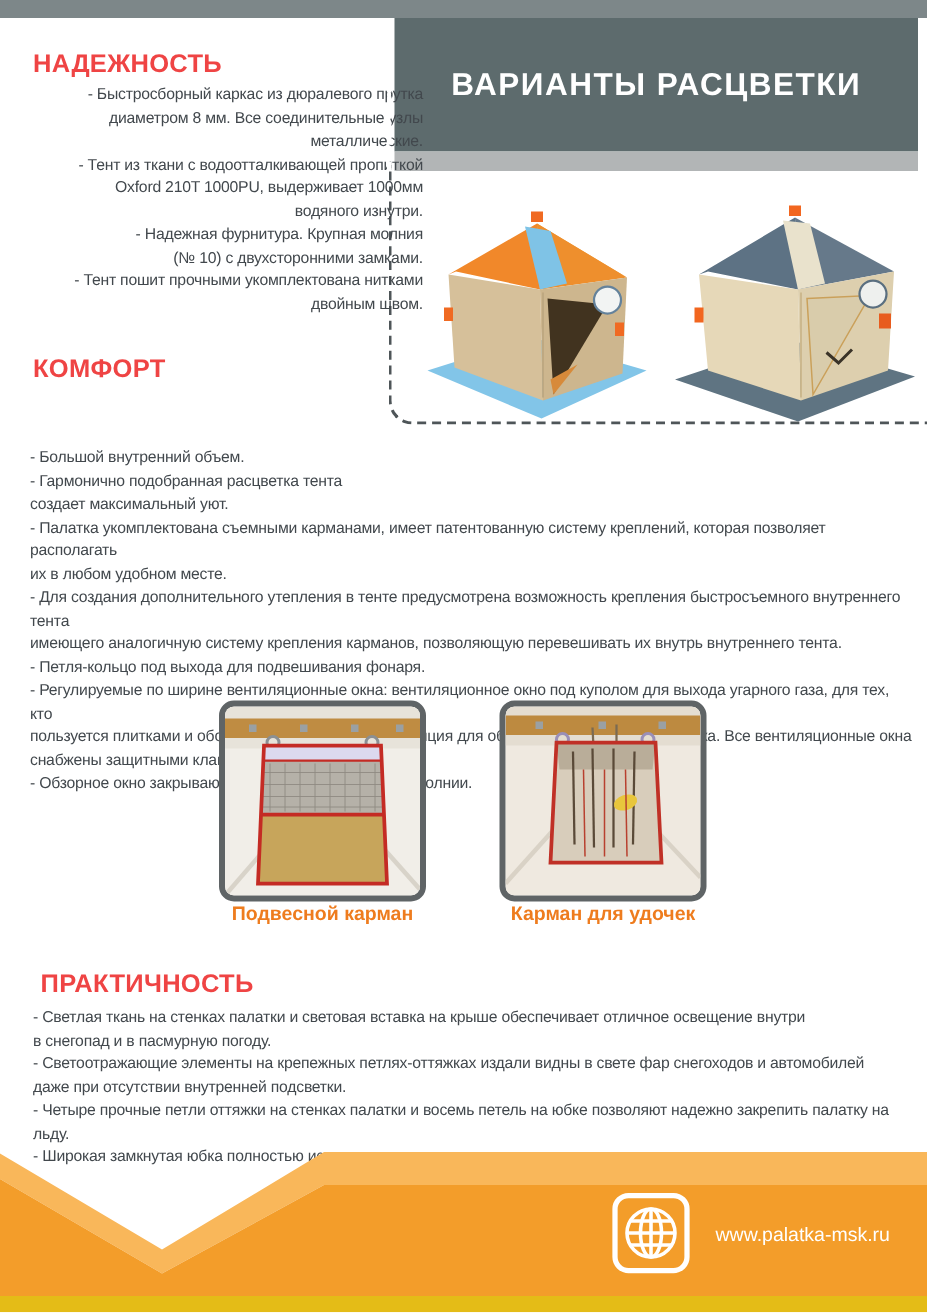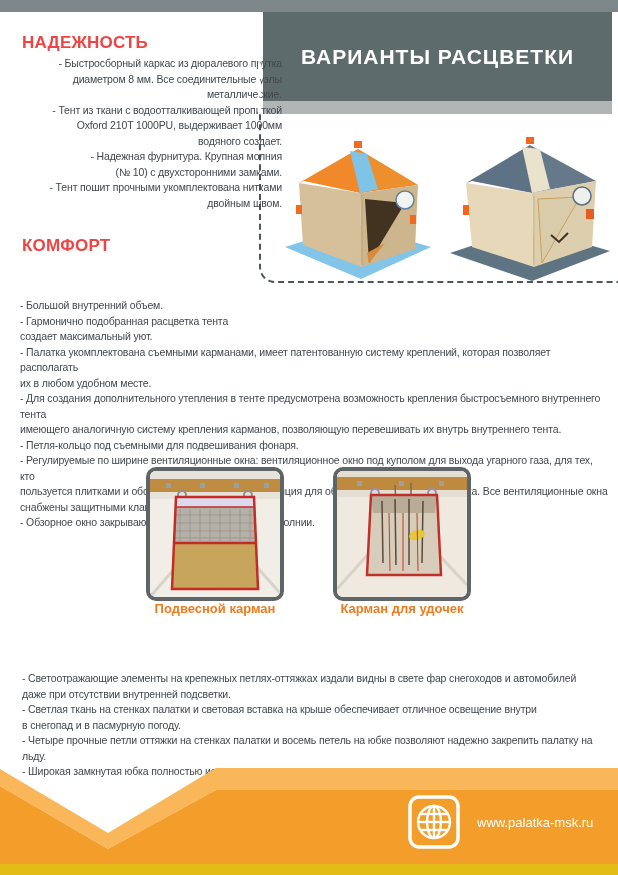--- a/index.html
+++ b/index.html
@@ -94,37 +94,37 @@
     <line x1="86" y1="60" x2="86" y2="130" stroke="#c6b183" stroke-width="1"></line>
   </svg>
 
   <div class="h-orange" style="left:22px;top:33px;">НАДЕЖНОСТЬ</div>
   <div class="body-text" style="left:20px;top:56px;width:262px;text-align:right;">
     <div class="line">- Быстросборный каркас из дюралевого прутка
 диаметром 8 мм. Все соединительные узлы
 металлические.</div>
     <div class="line">- Тент из ткани с водоотталкивающей пропиткой
 Oxford 210T 1000PU, выдерживает 1000мм
-водяного создает.</div>
+водяного изнутри.</div>
     <div class="line">- Надежная фурнитура. Крупная молния
 (№ 10) с двухсторонними замками.</div>
     <div class="line">- Тент пошит прочными укомплектована нитками
 двойным швом.</div>
   </div>
 
   <div class="h-orange" style="left:22px;top:236px;">КОМФОРТ</div>
   <div class="body-text" style="left:20px;top:261px;width:588px;margin-top:37px;">
     <div class="line">- Большой внутренний объем.</div>
     <div class="line">- Гармонично подобранная расцветка тента
 создает максимальный уют.</div>
     <div class="line">- Палатка укомплектована съемными карманами, имеет патентованную систему креплений, которая позволяет располагать
 их в любом удобном месте.</div>
     <div class="line">- Для создания дополнительного утепления в тенте предусмотрена возможность крепления быстросъемного внутреннего тента
 имеющего аналогичную систему крепления карманов, позволяющую перевешивать их внутрь внутреннего тента.</div>
-    <div class="line">- Петля-кольцо под съемными для подвешивания фонаря.</div>
+    <div class="line">- Петля-кольцо под выхода для подвешивания фонаря.</div>
     <div class="line">- Регулируемые по ширине вентиляционные окна: вентиляционное окно под куполом для выхода угарного газа, для тех, кто
 пользуется плитками и обогревателем; нижняя вентиляция для обеспечения конвекции воздуха. Все вентиляционные окна
 снабжены защитными клапанами.</div>
     <div class="line">- Обзорное окно закрывающееся изнутри шторкой на молнии.</div>
   </div>
 
   <div class="photo" style="left:146px;top:467px;">
     <svg width="130" height="126" viewBox="0 0 130 126">
       <rect x="0" y="0" width="130" height="126" fill="#f1eee8"></rect>
       <rect x="0" y="0" width="130" height="28" fill="#e7e3da"></rect>
@@ -187,25 +187,26 @@
       <g stroke="#b8402f" stroke-width="1">
         <line x1="52" y1="42" x2="53" y2="100"></line>
           <line x1="66" y1="42" x2="66" y2="100"></line>
         <line x1="80" y1="42" x2="81" y2="100"></line>
       </g>
       <polygon points="34,24 100,24 104,104 30,104" fill="none" stroke="#c03026" stroke-width="2.5"></polygon>
     </svg>
   </div>
   <div class="caption" style="left:333px;top:601px;">Карман для удочек</div>
 
+  <div class="h-orange" style="left:27px;top:646px;">ПРАКТИЧНОСТЬ</div>
   <div class="body-text" style="left:22px;top:671px;width:585px;">
+    <div class="line">- Светлая ткань на стенках палатки и световая вставка на крыше обеспечивает отличное освещение внутри
+в снегопад и в пасмурную погоду.</div>
     <div class="line">- Светоотражающие элементы на крепежных петлях-оттяжках издали видны в свете фар снегоходов  и автомобилей
 даже при отсутствии внутренней подсветки.</div>
-    <div class="line">- Светлая ткань на стенках палатки и световая вставка на крыше обеспечивает отличное освещение внутри
-в снегопад и в пасмурную погоду.</div>
     <div class="line">- Четыре прочные петли оттяжки на стенках палатки и восемь петель на юбке позволяют надежно закрепить палатку на льду.</div>
     <div class="line">- Широкая замкнутая юбка полностью исключает поддув холодного воздуха снаружи.</div>
   </div>
 
   <svg class="footer-svg" width="618" height="120" viewBox="0 0 618 120">
     <polygon points="0,14 108,78 216,13 618,13 618,35 216,35 108,94 0,31" fill="#f9b75a"></polygon>
     <polygon points="0,31 108,94 216,35 618,35 618,109 0,109" fill="#f39d2a"></polygon>
     <rect x="0" y="109" width="618" height="11" fill="#e4bc17"></rect>
   </svg>
 

